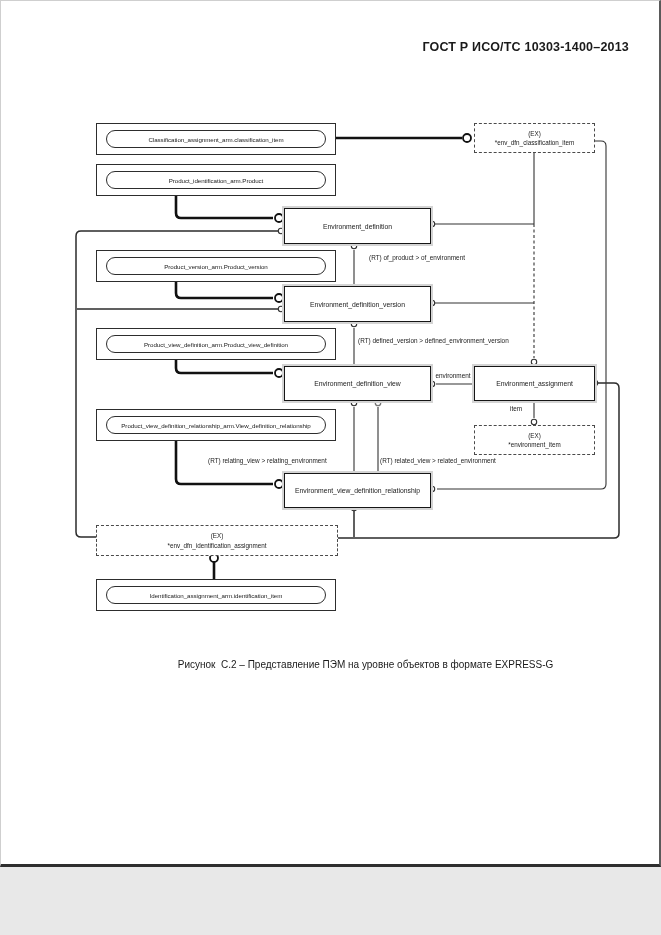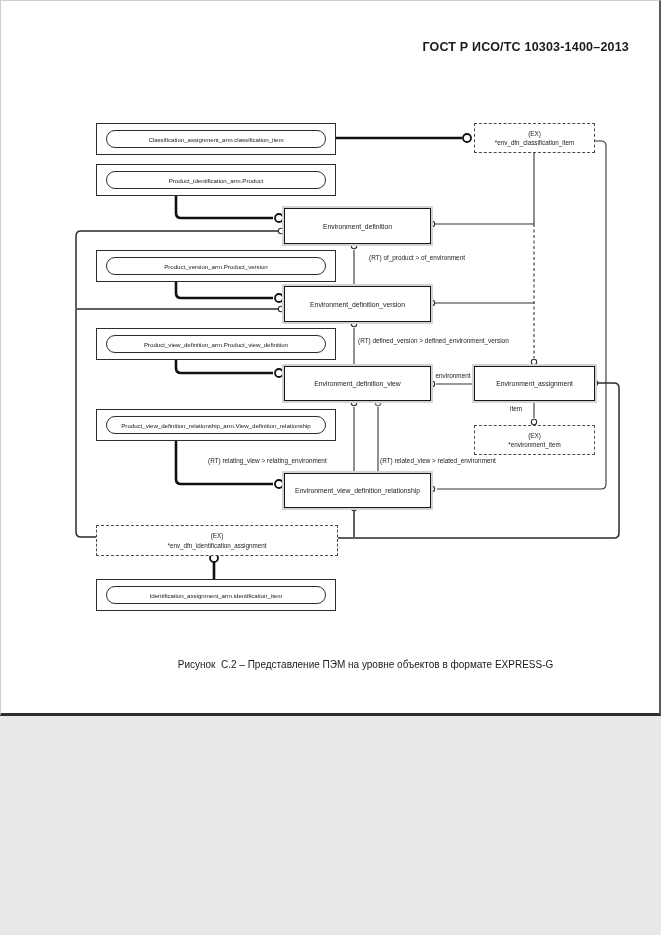--- a/index.html
+++ b/index.html
@@ -1,16 +1,16 @@
 <!DOCTYPE html>
 <html><head>
 <meta charset="utf-8">
 <style>
   html,body{margin:0;padding:0;background:#e8e8e8;}
-  .page{position:relative;width:661px;height:716px;background:#ffffff;overflow:hidden;
+  .page{position:relative;width:661px;height:867px;background:#ffffff;overflow:hidden;
         font-family:"Liberation Sans",sans-serif;color:#1a1a1a;box-sizing:border-box;
         border-top:1px solid #cfcfcf;border-left:1px solid #cfcfcf;
         border-right:2px solid #5a5a5a;border-bottom:3px solid #2e2e2e;}
   .hdr{position:absolute;top:39px;right:30px;font-size:12.5px;font-weight:bold;letter-spacing:0.2px;}
   .pgnum{position:absolute;top:876px;right:30px;font-size:12px;}
   .cap1{position:absolute;top:658px;left:71px;right:0;text-align:center;font-size:10px;white-space:pre;}
   .cap2{position:absolute;top:694px;left:25px;right:0;text-align:center;font-size:11.5px;}
   svg.wires{position:absolute;left:0;top:0;}
   .pageref{position:absolute;border:1px solid #2d2d2d;background:#fff;}
   .pageref .stadium{position:absolute;left:9px;right:9px;top:6px;bottom:6px;border:1px solid #2d2d2d;

